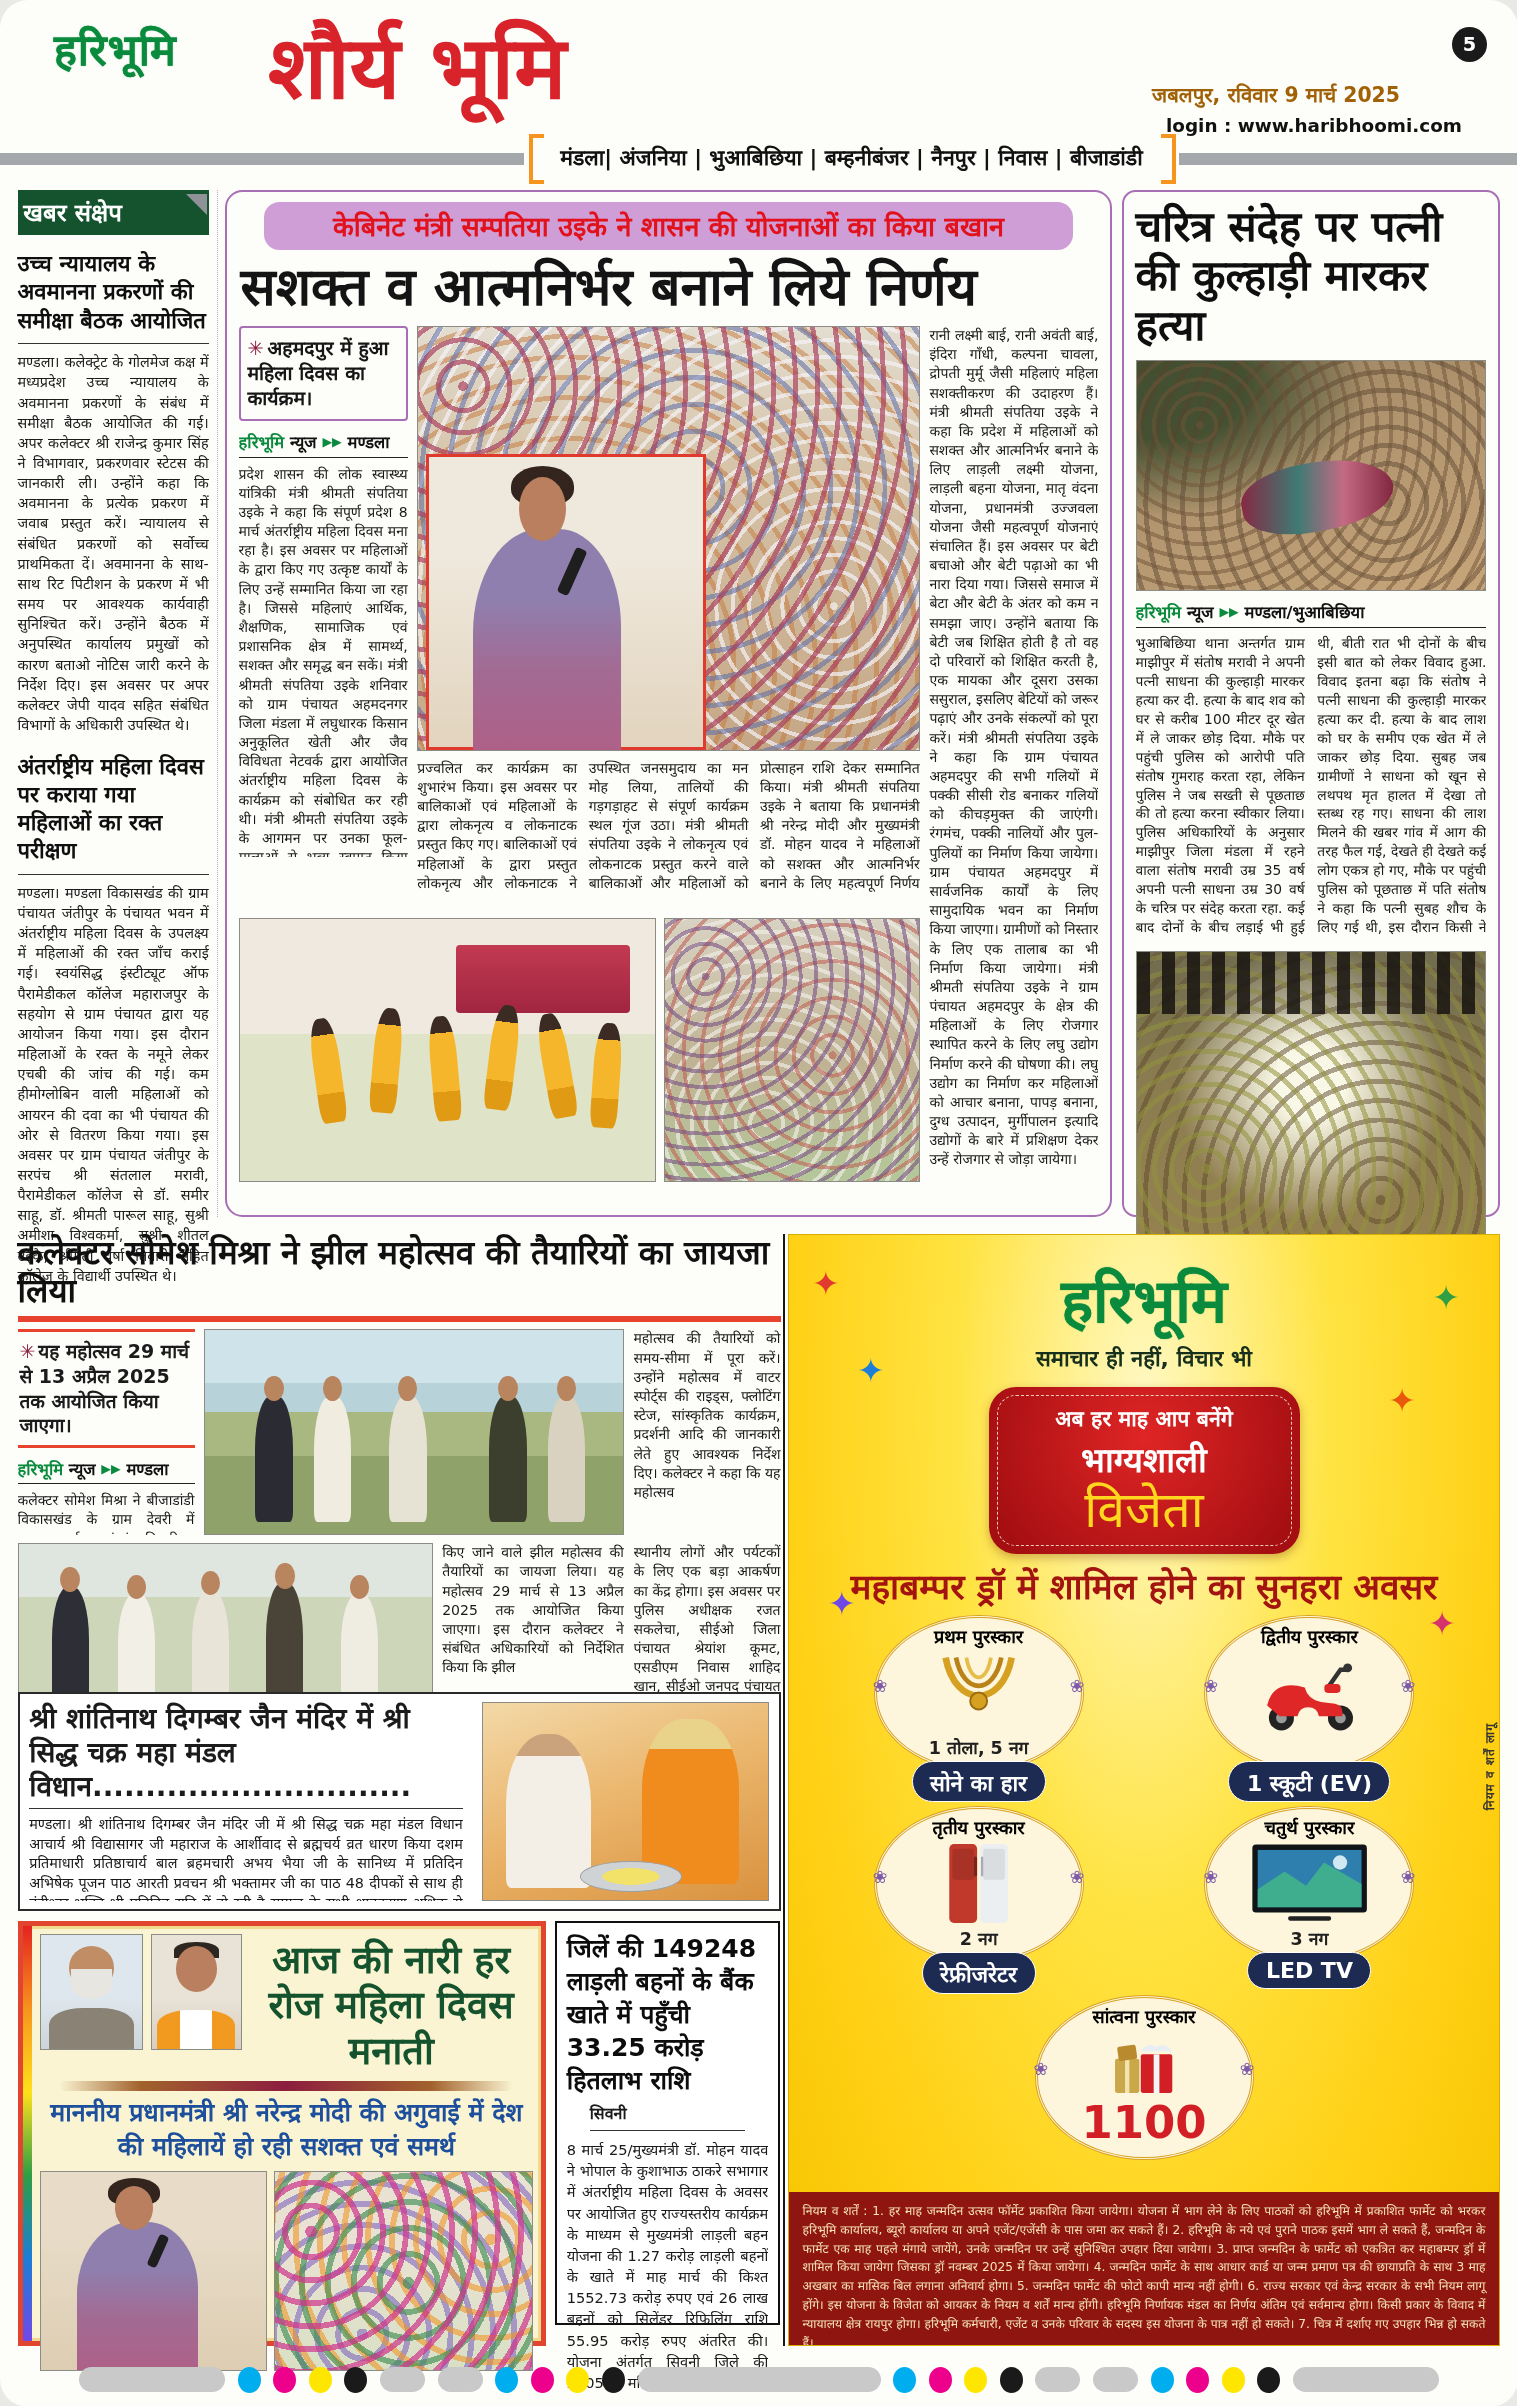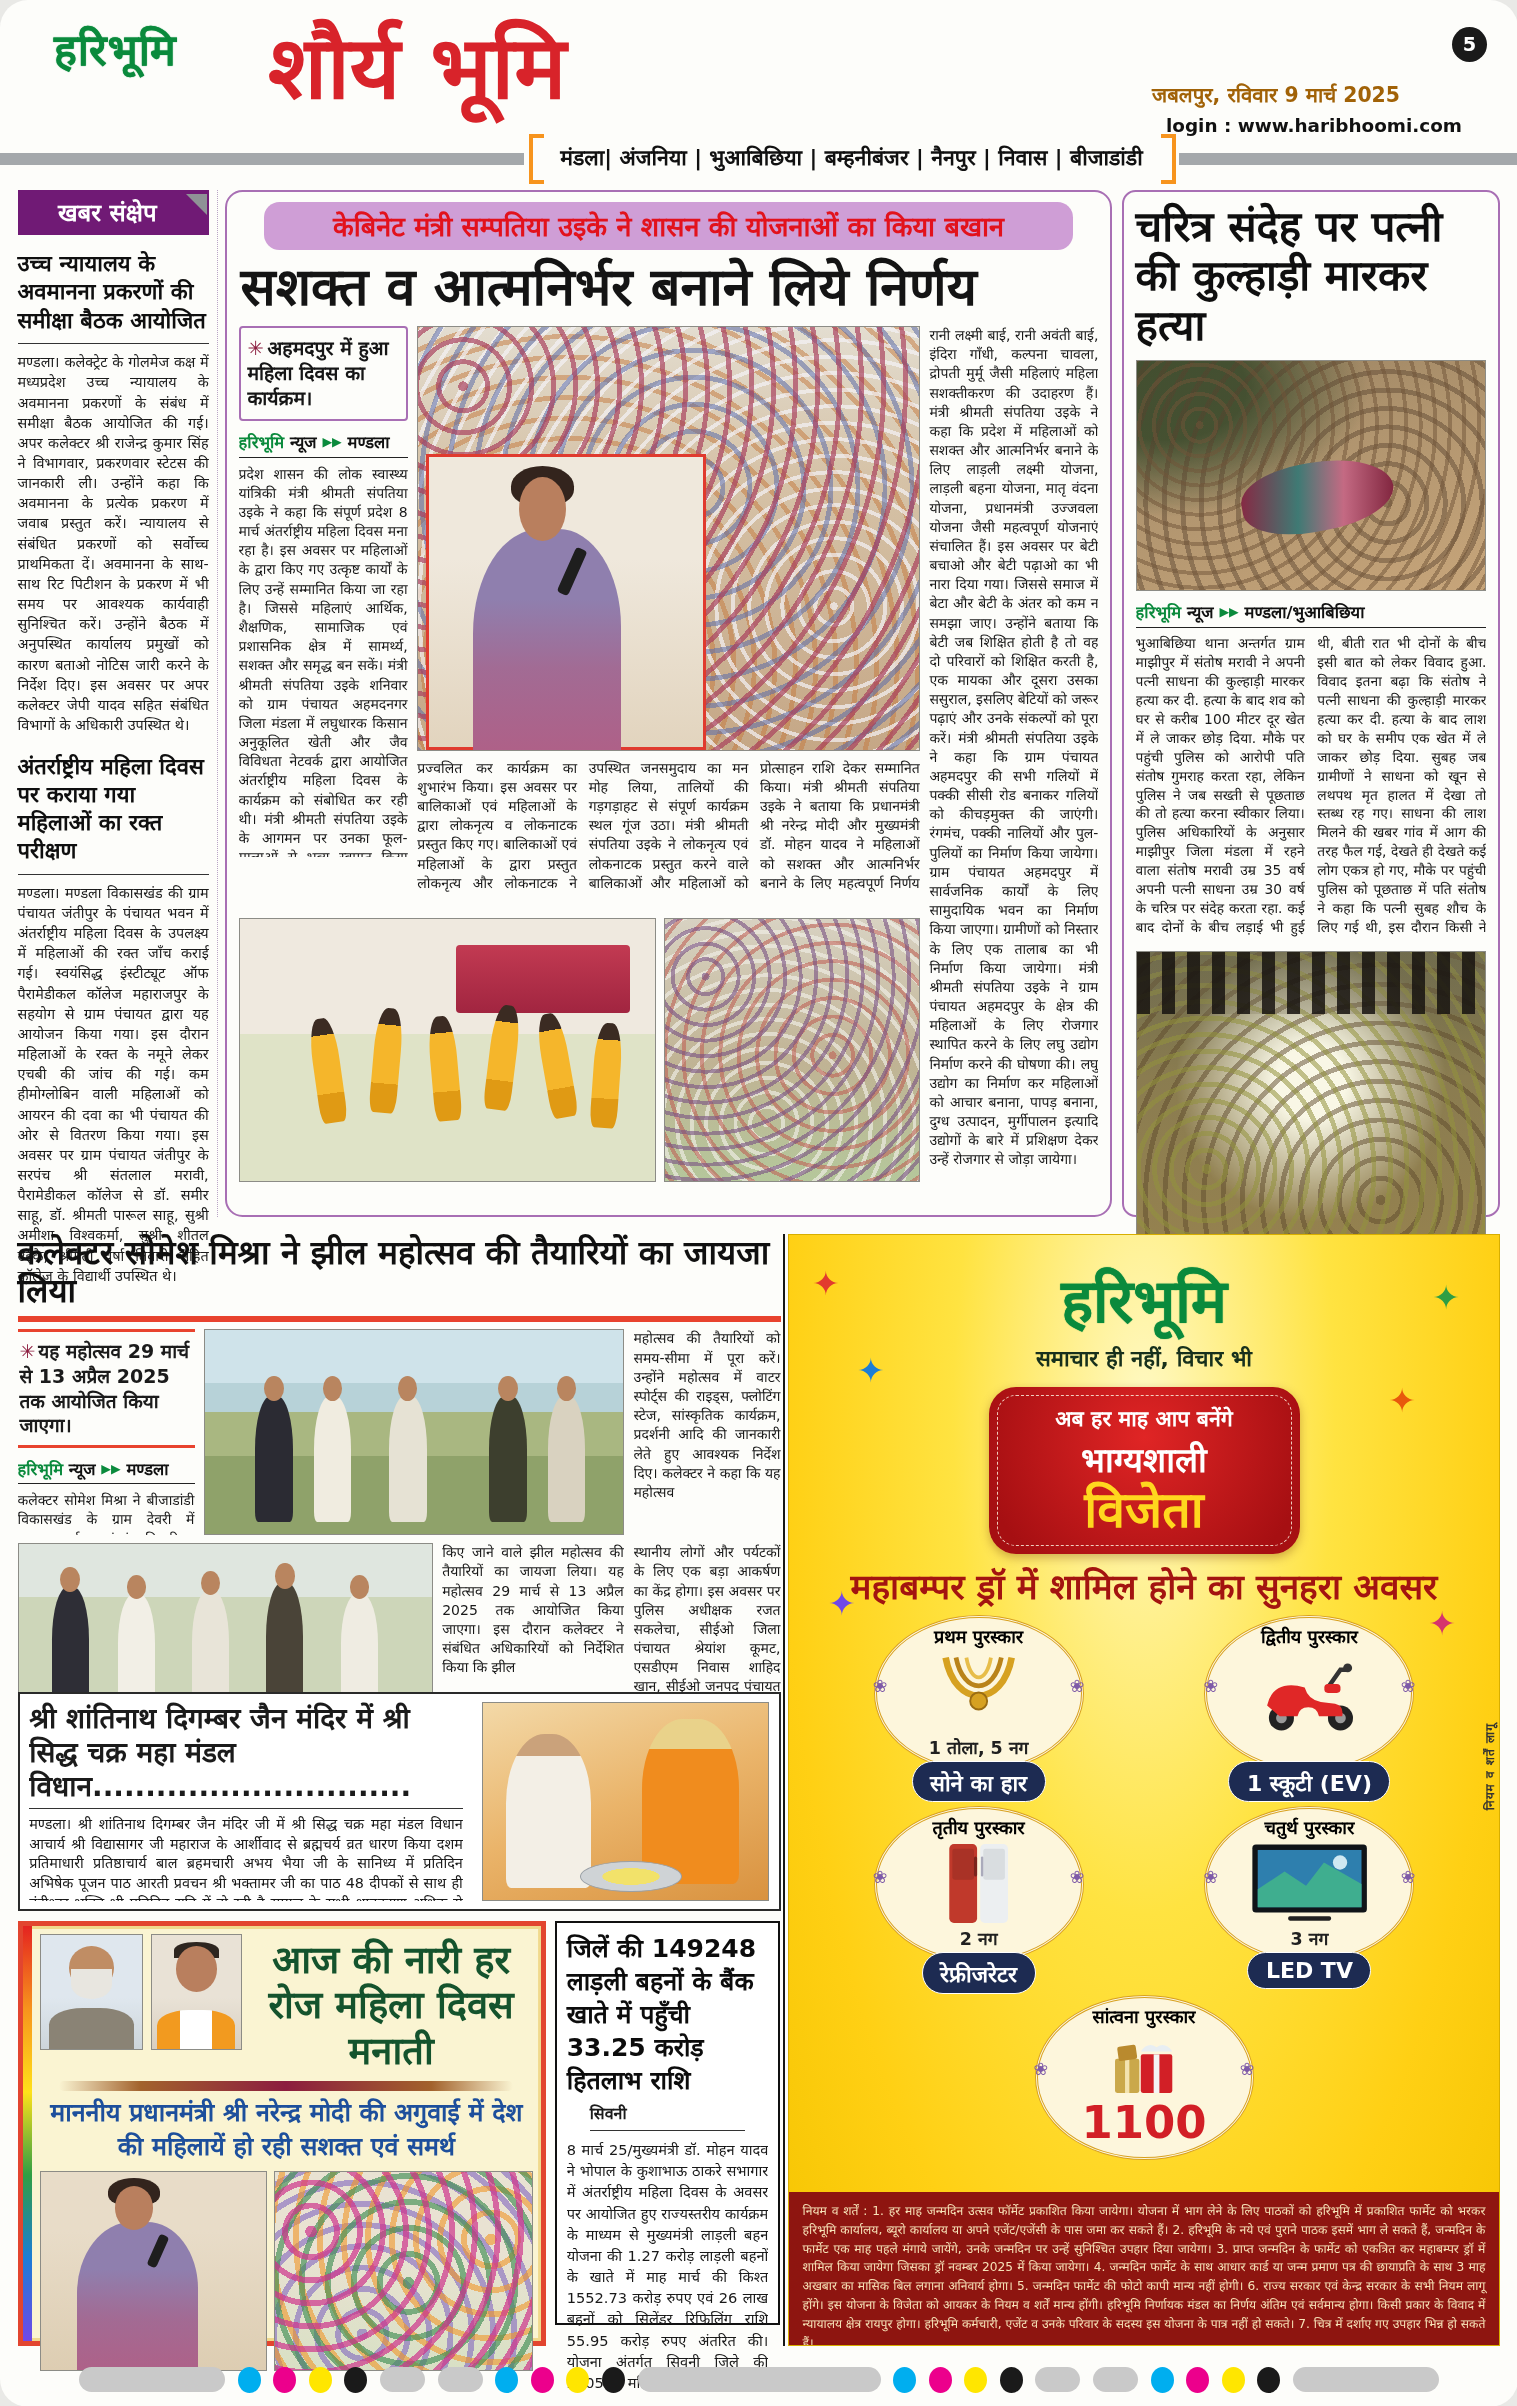--- a/index.html
+++ b/index.html
@@ -29,22 +29,22 @@
 
   
   .btext { font-size:14px; line-height:1.37; text-align:justify; color:#191919; overflow:hidden; }
   .byline { display:flex; align-items:center; gap:5.8px; border-bottom:1.9px solid #222;
             padding:2.9px 0 3.9px; margin:5.8px 0 6.8px; font-weight:800; font-size:16.5px; white-space:nowrap; overflow:hidden; }
   .by-brand { color:#0a8a3c; } .by-word { color:#111; } .by-arrows { color:#0a8a3c; font-size:12.6px; } .by-place { color:#111; }
   .ph { position:relative; overflow:hidden; border:1px solid #8c8c86; background:#cbb89a; }
 
   
   #brief { left:17.5px; top:190px; width:200px; height:1027px; border-right:1.9px dotted #b9a3c6; padding-right:7.8px; }
-  #brief-banner { position:relative; background:#701a75; color:#fff; font-size:24px; font-weight:900;
-                  text-align:center; padding:4.9px 17.5px 6.8px 5.8px; margin-bottom:7.8px; }
+  #brief-banner { position:relative; background:#14532d; color:#fff; font-size:24px; font-weight:900;
+                  padding:4.9px 17.5px 6.8px 5.8px; margin-bottom:7.8px; }
   #brief-banner::after { content:""; position:absolute; right:1.9px; top:3.9px;
                   border-left:21.3px solid transparent; border-top:21.3px solid #8f9296; }
   .brief-title { font-size:22px; font-weight:900; line-height:1.28; color:#0f0f0f;
                  border-bottom:1.9px solid #333; padding:7.8px 0 8.7px; margin-bottom:7.8px; }
   .brief-body { font-size:14.4px; line-height:1.4; text-align:justify; margin-bottom:9.7px; }
 
   
   #main-article { left:225px; top:190px; width:887px; height:1027px;
                   border:2.9px solid #a86fb4; border-radius:17.5px; padding:9.7px 11.6px; }
   #ma-kicker { margin:0 25px 7.8px; background:#cf9ed6; color:#e2121c; font-size:27px; font-weight:900;
@@ -183,21 +183,21 @@
       background:radial-gradient(ellipse at 50% 16%, #fff9c4 0%, #ffe341 38%, #ffd014 72%, #f5c400 100%); }
   .spark { position:absolute; font-size:33px; font-weight:900; }
   #mg-logo { text-align:center; margin-top:23px; font-size:60px; font-weight:900; color:#0a8a3c;
              text-shadow:0 0 1px #0a8a3c; }
   #mg-tagline { text-align:center; font-size:22px; font-weight:900; color:#17301c; margin-top:1.9px; }
   #mg-badge { width:311px; margin:15.5px auto 0; background:radial-gradient(circle at 50% 30%,#e02525,#a60f12 85%);
       border-radius:27px; padding:15.5px 9.7px 17.5px; text-align:center;
       outline:1.9px dashed rgba(255,250,230,.8); outline-offset:-9.7px; box-shadow:0 3.9px 9.7px rgba(120,60,0,.35); }
   #mg-badge-top { color:#fff; font-size:21.3px; font-weight:900; }
   #mg-badge-mid { color:#fff; font-size:34px; font-weight:900; margin-top:3.9px; }
-  #mg-badge-main { color:#ffd71e; font-size:50px; font-weight:700; line-height:1.05; margin-top:1.9px;text-align:center; }
+  #mg-badge-main { color:#ffd71e; font-size:50px; font-weight:400; line-height:1.05; margin-top:1.9px;text-align:center; }
   #mg-banner { color:#a31410; font-size:35px; font-weight:900; text-align:center; margin:13.6px 7.8px 3.9px; line-height:1.15; }
   #mg-prizes { display:grid; grid-template-columns:1fr 1fr; gap:3.9px 9.7px; padding:3.9px 29px 0; }
   .prize { text-align:center; }
   .medallion { width:210px; height:157px; margin:0 auto; background:#fdf6dc; position:relative;
       border:3.9px double #d8a01f; border-radius:50%; display:flex; flex-direction:column;
       align-items:center; justify-content:flex-start; padding-top:5.8px; }
   .medallion .flower { position:absolute; font-size:17.5px; color:#7e5aa8; }
   .fl-l { left:-3.9px; top:38%; } .fl-r { right:-3.9px; top:38%; }
   .prize-label { color:#000000; font-size:18px; font-weight:700; }
   .prize-icon { height:89px; display:flex; align-items:center; justify-content:center; }

